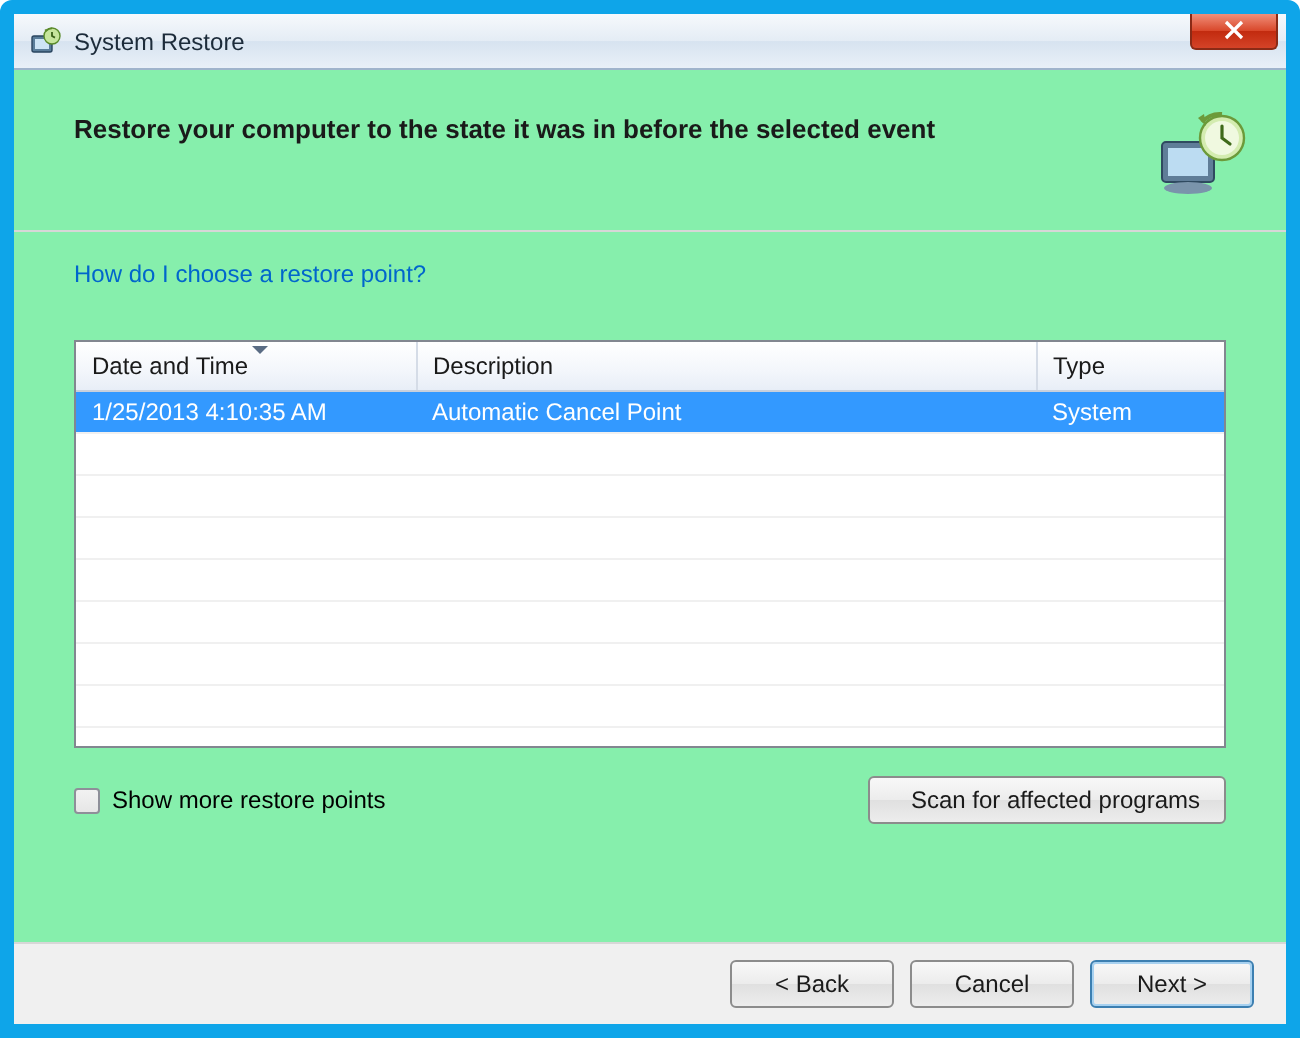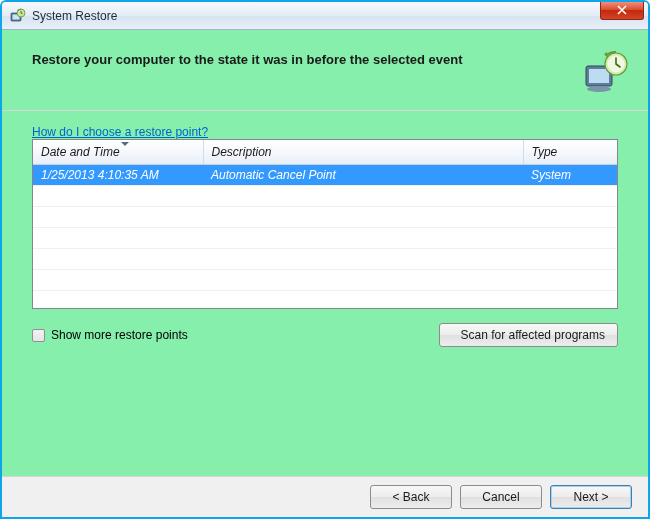--- a/index.html
+++ b/index.html
@@ -8,21 +8,21 @@
       font-size: 12px;
       background: #fff;
       width: 650px;
       height: 519px;
       overflow: hidden;
     }
     .window {
       width: 650px;
       height: 519px;
       background: #fff;
-      border: 2px solid #0ea5e9;
+      border: 7px solid #0ea5e9;
       border-radius: 6px 6px 0 0;
       overflow: hidden;
       display: flex;
       flex-direction: column;
     }
     .titlebar {
       height: 28px;
       background: linear-gradient(to bottom, #f6f9fc 0%, #e4ecf5 50%, #d7e3f0 51%, #e9f0f8 100%);
       border-bottom: 1px solid #a0b4cc;
       display: flex;
@@ -81,36 +81,35 @@
       margin: 0;
     }
     .body {
       padding: 14px 30px 8px 30px;
       flex: 1;
       display: flex;
       flex-direction: column;
     }
     .help-link {
       color: #0066cc;
-      text-decoration: underline;
       font-size: 12px;
       cursor: pointer;
+      margin-bottom: 26px;
       display: inline-block;
     }
     .tz-label {
       color: #1a1a1a;
       font-size: 12px;
       margin-bottom: 10px;
     }
     .table-wrap {
       border: 1px solid #828790;
       background: #fff;
-      height: 170px;
+      height: 204px;
       overflow: hidden;
-      font-style: italic;
     }
     table {
       width: 100%;
       border-collapse: collapse;
       table-layout: fixed;
     }
     th {
       background: linear-gradient(to bottom, #ffffff 0%, #f3f6fb 60%, #e8eef7 100%);
       border-right: 1px solid #d5dce7;
       border-bottom: 1px solid #c8d0dc;

